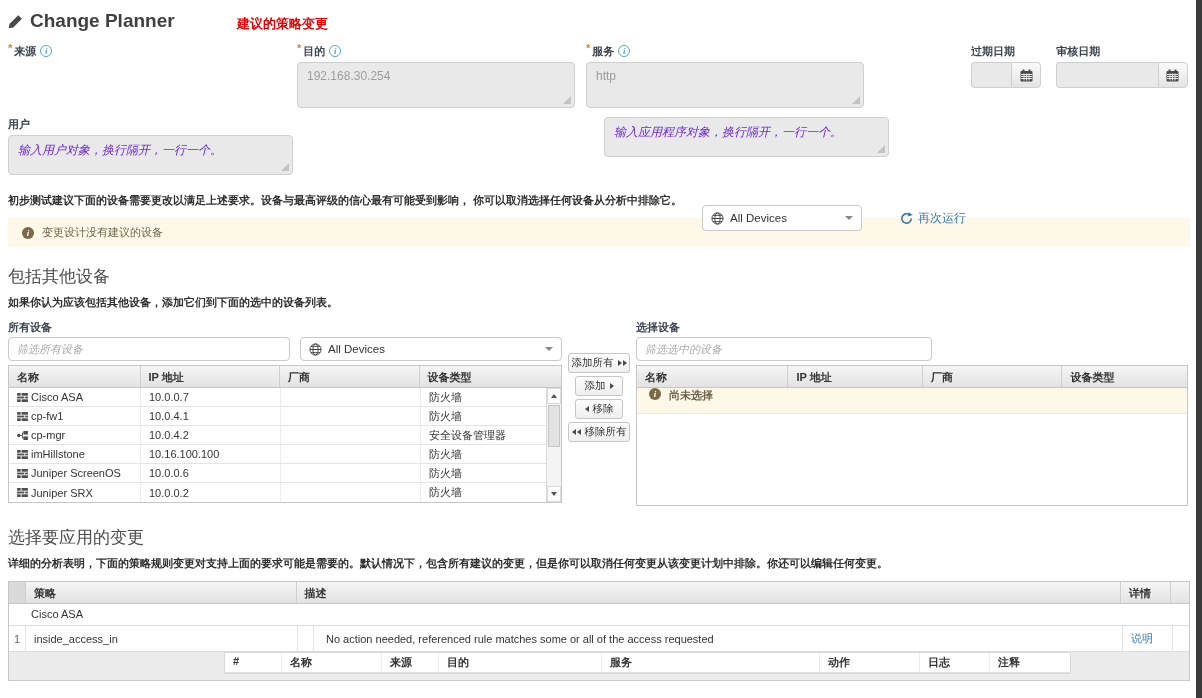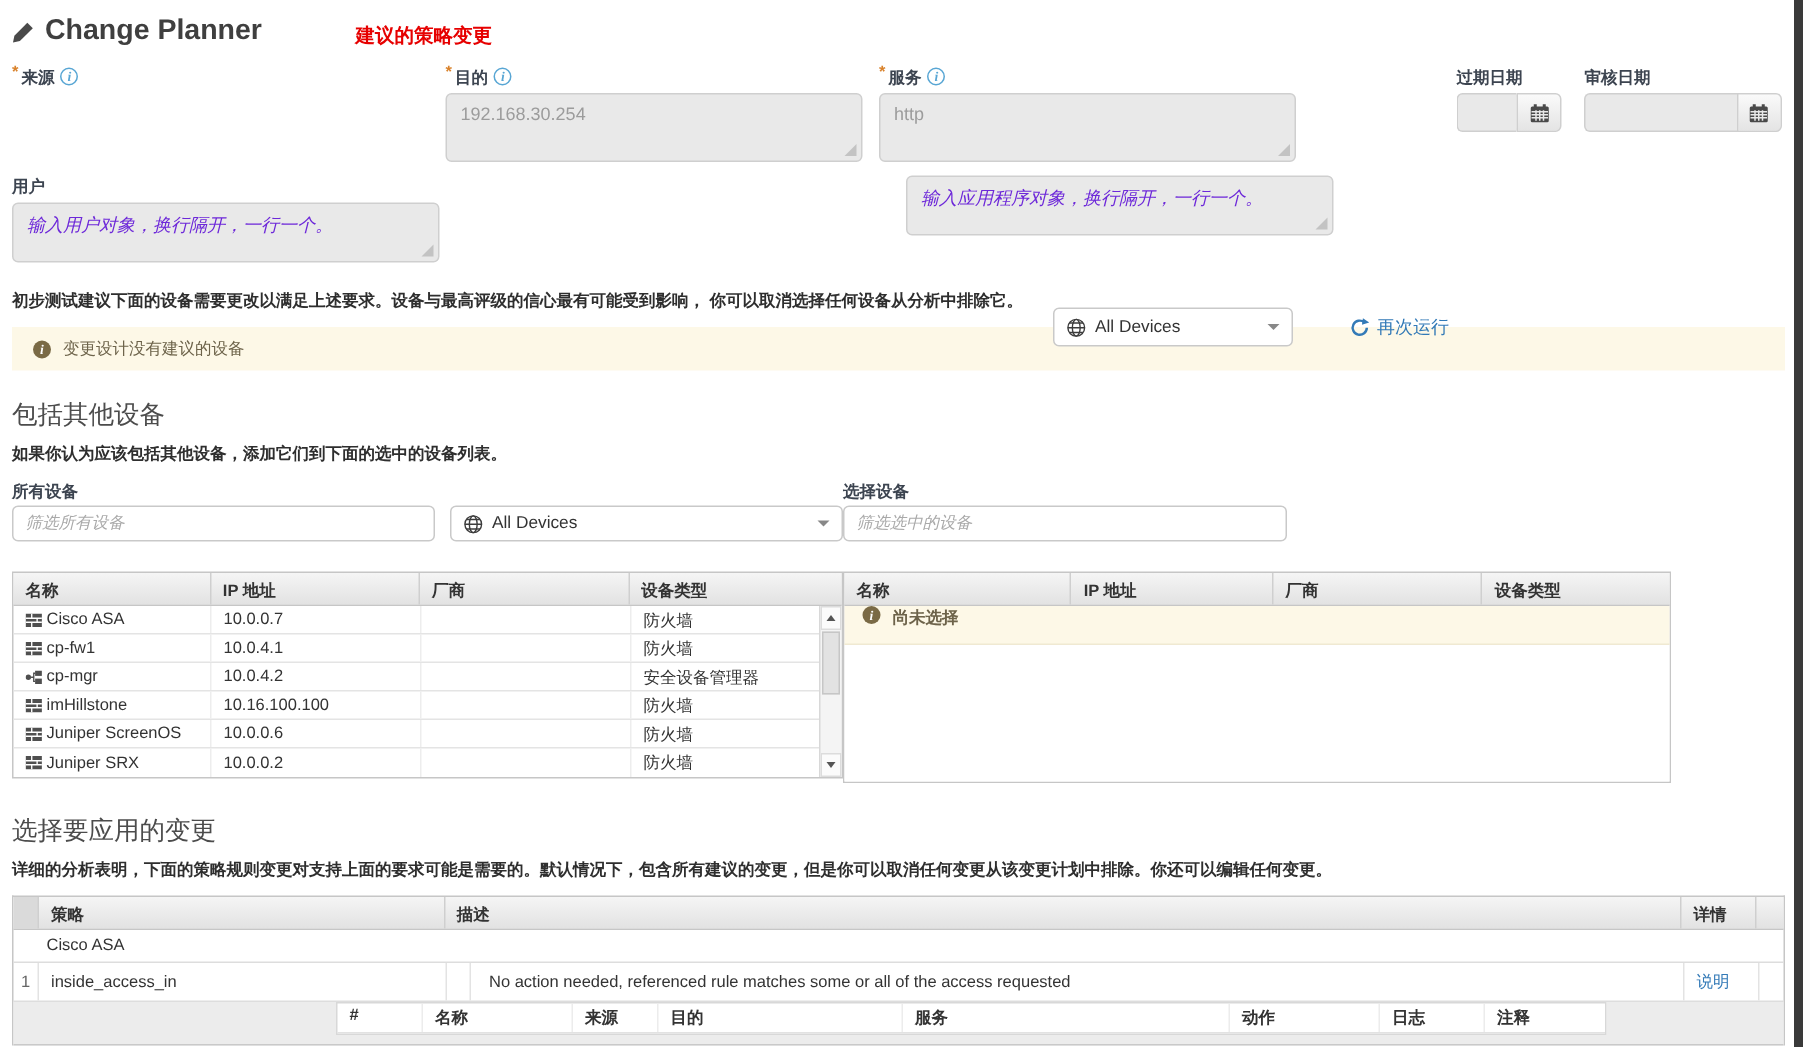--- a/index.html
+++ b/index.html
@@ -48,21 +48,21 @@
 .rerun { margin-left:38px; }
 .warning-bar { background:#fdf8e7; height:29px; padding:0 14px; font-size:11px; color:#6d634a; display:flex; align-items:center; gap:8px; margin-top:8px; width:1182px; }
 .warn-badge { width:12px; height:12px; flex:none; border-radius:50%; background:#7a6a45; color:#fff; font:italic bold 9px "Liberation Serif",serif; line-height:12px; text-align:center; }
 .warn-badge::before { content:"i"; }
 
 
 .include { margin-top:18px; }
 .transfer { display:flex; margin-top:4px; }
 .t-left { width:554px; } .t-mid { width:76px; display:flex; flex-direction:column; align-items:center; padding-top:33px; } .t-right { width:552px; }
 .col-label { font-size:11px; font-weight:bold; color:#3c4450; margin-bottom:4px; height:13px; }
-.ctl-row { display:flex; margin-bottom:20px; }
+.ctl-row { display:flex; margin-bottom:4px; }
 .search-input { height:24px; border:1px solid #c9c9c9; border-radius:4px; background:#fff; font-family:inherit; font-size:11px; font-style:italic; color:#333; padding:0 8px; outline:none; }
 .search-input::placeholder { color:#a9a9a9; }
 .si-left { width:282px; } .dd-left { width:262px; margin-left:10px; height:24px; } .si-right { width:296px; }
 .dev-table { border:1px solid #c6c6c6; }
 .dt-head { display:flex; background:linear-gradient(#f5f5f5,#e2e2e2); border-bottom:1px solid #c6c6c6; }
 .dt-head .c { font-size:11px; font-weight:bold; color:#333; padding:4px 8px; border-right:1px solid #cfcfcf; height:21px; white-space:nowrap; overflow:hidden; }
 .dt-head .c:last-child { border-right:none; }
 .dt-body { display:flex; }
 .dt-rows { width:537px; }
 .dt-row { display:flex; border-bottom:1px solid #e4e4e4; height:19px; cursor:pointer; }
@@ -416,20 +416,44 @@
               <div class="sb-thumb"></div>
               <div class="sb-track"></div>
               <div class="sb-btn">
                   <span class="tri-dn"></span>
                 </div>
             </div>
           </div>
         </div>
       </div>
 
+      <div class="t-mid">
+        <div class="xfer-btn xb-wide">
+          <span>添加所有</span>
+          <span class="dbl">
+              <span class="tri-r"></span>
+              <span class="tri-r"></span>
+            </span>
+        </div>
+        <div class="xfer-btn xb-small">
+          <span>添加</span>
+          <span class="tri-r"></span>
+        </div>
+        <div class="xfer-btn xb-small">
+          <span class="tri-l"></span>
+          <span>移除</span>
+        </div>
+        <div class="xfer-btn xb-wide">
+          <span class="dbl">
+              <span class="tri-l"></span>
+              <span class="tri-l"></span>
+            </span>
+          <span>移除所有</span>
+        </div>
+      </div>
 
       <div class="t-right">
         <div class="col-label">选择设备</div>
         <div class="ctl-row">
           <input class="search-input si-right" placeholder="筛选选中的设备" style="">
         </div>
         <div class="dev-table">
           <div class="dt-head">
             <div class="c rc1">名称</div>
             <div class="c rc2">IP 地址</div>

